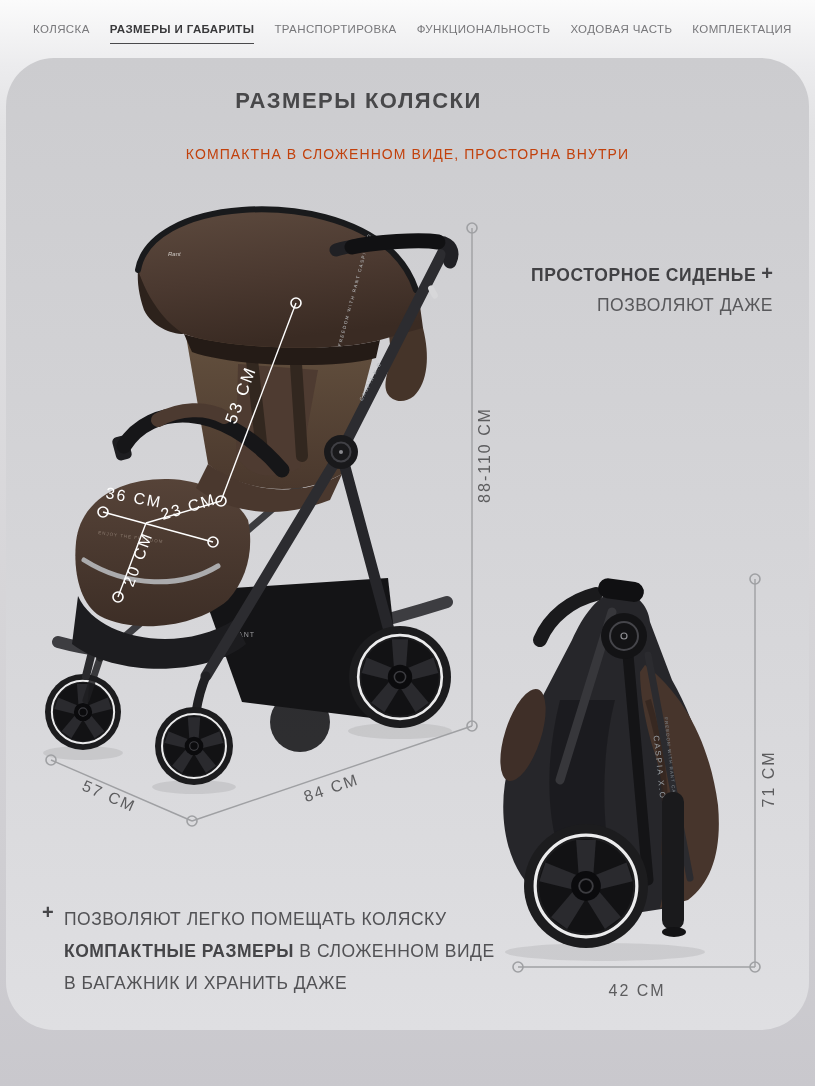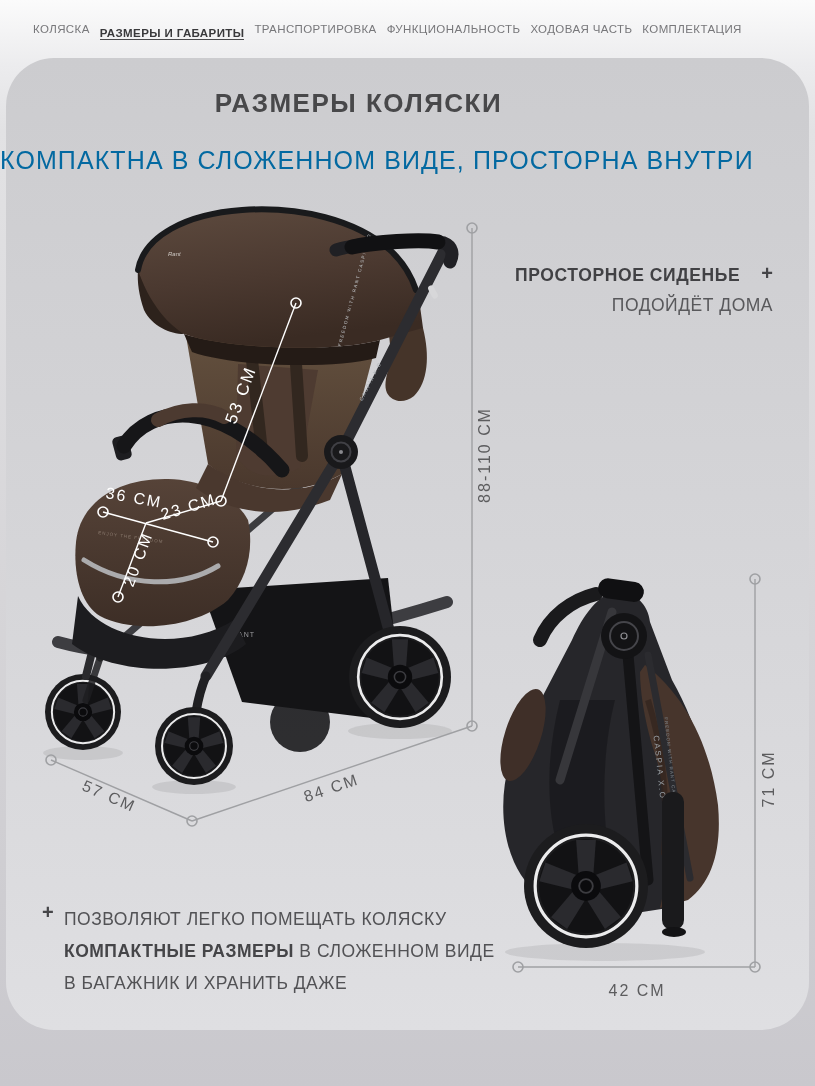--- a/index.html
+++ b/index.html
@@ -4,46 +4,46 @@
 <style>
   html,body{margin:0;padding:0;}
   body{
     width:815px;height:1086px;position:relative;overflow:hidden;
     font-family:"Liberation Sans", sans-serif;
     background:linear-gradient(180deg,#fbfbfb 0%,#ececee 6%,#e2e2e4 12%,#d6d5d8 55%,#c9c8cd 100%);
   }
   
   .topnav{
     position:absolute;left:33px;top:0;width:782px;height:58px;
-    display:flex;align-items:center;gap:10px;
+    display:flex;align-items:center;gap:20px;
   }
   .nav-item{
     font-size:11.5px;letter-spacing:.4px;color:#77777a;font-weight:400;
     padding-bottom:0;cursor:pointer;white-space:nowrap;
   }
   .nav-item.active{
     color:#39393b;font-weight:700;
-    border-bottom:1.5px solid #4a4a4c;margin-bottom:-9.5px;
+    border-bottom:1.5px solid #4a4a4c;padding-bottom:8px;margin-bottom:-9.5px;
   }
   
   .card{
     position:absolute;left:6px;top:58px;width:803px;height:972px;border-radius:48px;
     background:linear-gradient(180deg,#cccccf 0%,#d2d2d5 35%,#d8d8db 65%,#dfdfe2 100%);
   }
   .page-title{
     position:absolute;left:0;top:88px;width:717px;text-align:center;
-    font-size:26px;font-weight:700;letter-spacing:1.5px;color:#48484a;
+    font-size:22px;font-weight:700;letter-spacing:1.5px;color:#48484a;
   }
   .page-subtitle{
-    position:absolute;left:0;top:146px;width:815px;
-    font-size:25px;font-weight:400;letter-spacing:1.1px;color:#0369a1;
+    position:absolute;left:0;top:146px;width:815px;text-align:center;
+    font-size:14px;font-weight:400;letter-spacing:1.1px;color:#c2410c;
   }
   
   .seat-note{position:absolute;top:265px;right:42px;text-align:right;}
-  .sn-line1{display:flex;align-items:flex-start;justify-content:flex-end;gap:21px;}
+  .sn-line1{display:flex;align-items:flex-start;justify-content:flex-end;gap:5px;}
   .sn-title{font-size:17.5px;font-weight:700;letter-spacing:.6px;color:#414144;}
   .sn-plus{font-size:20px;font-weight:700;color:#454548;line-height:17px;}
   .sn-line{font-size:17.5px;font-weight:400;letter-spacing:.5px;color:#58585b;margin-top:9px;}
   
   .compact-note{position:absolute;left:42px;top:903px;padding-left:22px;}
   .cn-plus{position:absolute;left:0;top:-2px;font-size:20px;font-weight:700;color:#454548;}
   .cn-line{font-size:17.5px;letter-spacing:.5px;color:#525255;line-height:32px;white-space:nowrap;}
   .cn-bold{font-weight:700;color:#454548;}
   
   .scene{position:absolute;left:0;top:0;pointer-events:none;}
@@ -228,21 +228,21 @@
   <text class="dim-gray" x="107" y="801" text-anchor="middle" transform="rotate(23.5 107 801)">57 СМ</text>
   <text class="dim-gray" x="774" y="779" text-anchor="middle" transform="rotate(-90 774 779)">71 СМ</text>
   <text class="dim-gray" x="637" y="996" text-anchor="middle">42 СМ</text>
 </svg>
 
 <div class="seat-note">
   <div class="sn-line1">
     <span class="sn-title">ПРОСТОРНОЕ СИДЕНЬЕ</span>
     <span class="sn-plus">+</span>
   </div>
-  <div class="sn-line">ПОДОЙДЁТ ДОМА</div>
+  <div class="sn-line">ПОЗВОЛЯЮТ ДАЖЕ</div>
 </div>
 
 <div class="compact-note">
   <span class="cn-plus">+</span>
   <div class="cn-line">ПОЗВОЛЯЮТ ЛЕГКО ПОМЕЩАТЬ КОЛЯСКУ</div>
   <div class="cn-line"><span class="cn-bold">КОМПАКТНЫЕ РАЗМЕРЫ</span><span> В СЛОЖЕННОМ ВИДЕ</span></div>
   <div class="cn-line">В БАГАЖНИК И ХРАНИТЬ ДАЖЕ</div>
 </div>
 
 </body></html>

